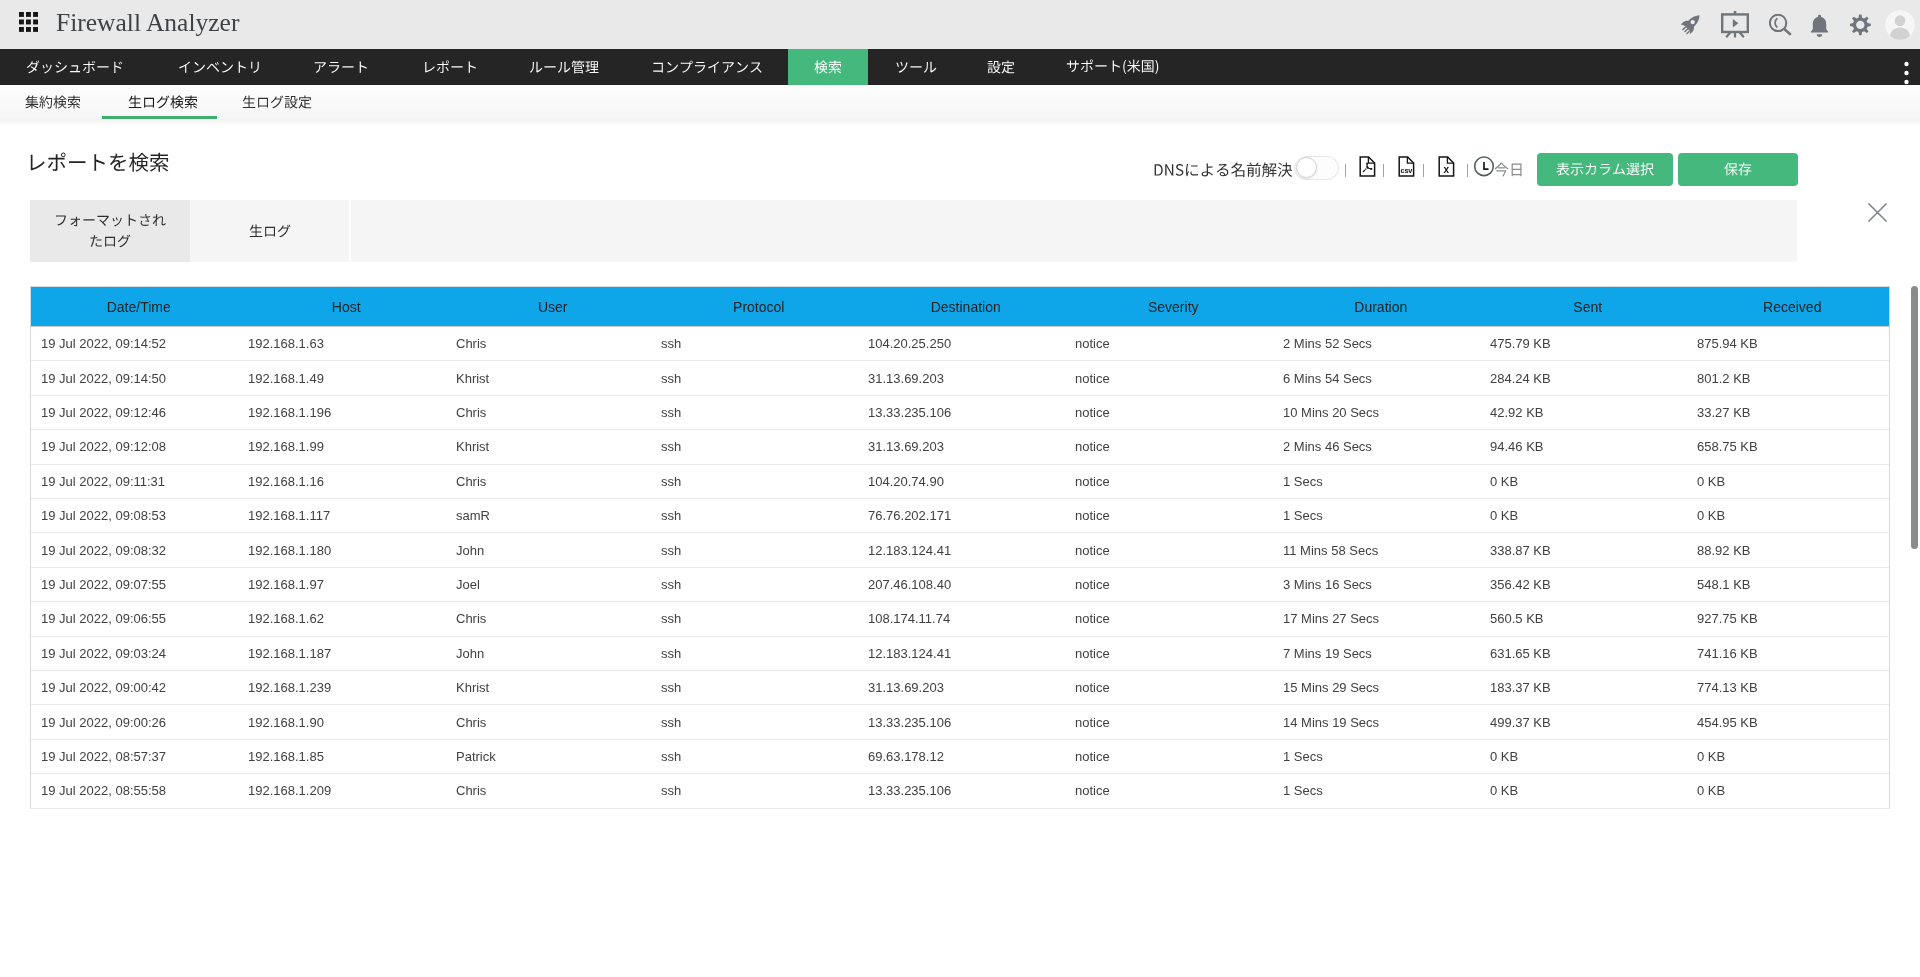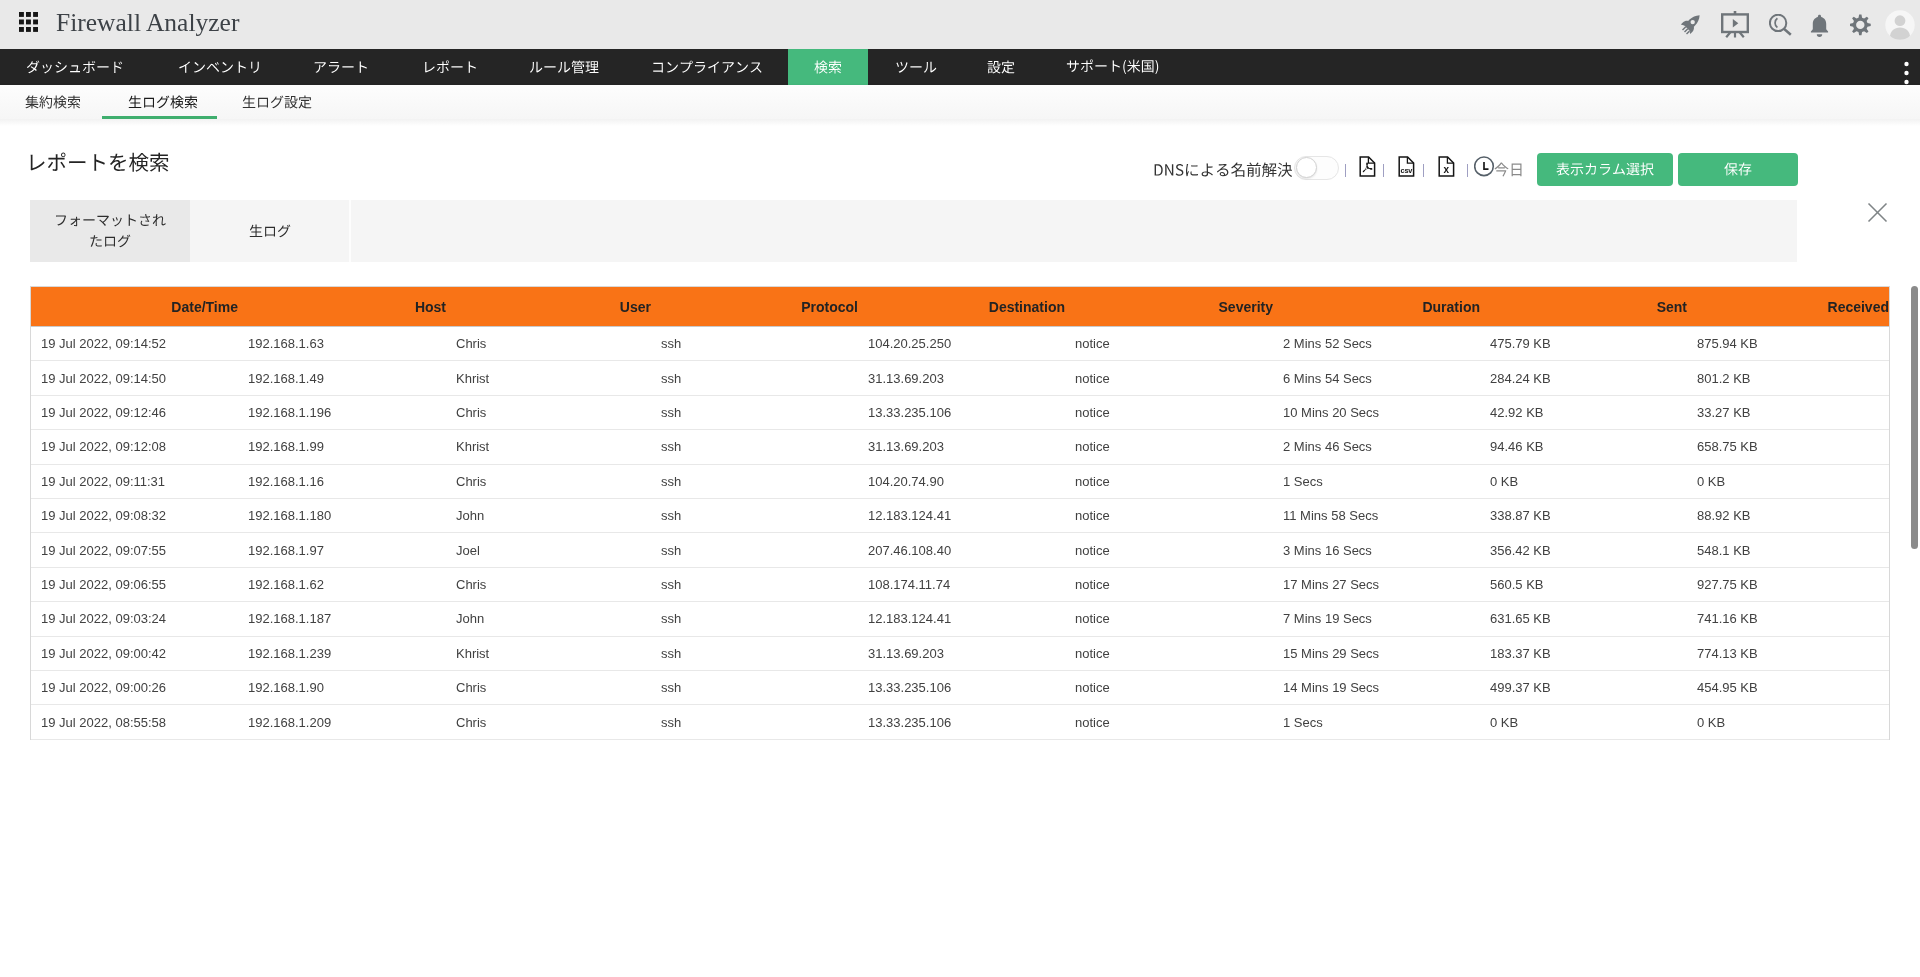--- a/index.html
+++ b/index.html
@@ -1,18 +1,18 @@
 <!DOCTYPE html>
 <html><head><meta charset="utf-8"><style>
 html,body{margin:0;padding:0}
 body{width:1920px;height:977px;overflow:hidden;position:relative;background:#fff;
  font-family:"Liberation Sans",sans-serif;-webkit-font-smoothing:antialiased}
 .abs{position:absolute}
 table.grid{border-collapse:collapse;table-layout:fixed;width:1858px;font-size:13px;color:#414141}
-table.grid th{height:39px;background:#f97316;text-align:right;font-weight:bold;color:#232323;
+table.grid th{height:39px;background:#0ea5e9;text-align:center;font-weight:normal;color:#232323;
  padding:0 0 0 8.5px;border-bottom:1px solid #c9c9c9;font-size:14px}
 table.grid td{height:33.42px;padding:0 0 0 10px;border-bottom:1px solid #e8e8e8;background:#fff}
 </style></head><body>
 
 <div class="abs" style="left:0;top:0;width:1920px;height:49px;background:#e9e9e9"></div>
 <svg class="abs" style="left:19px;top:12px" width="20" height="20" viewBox="0 0 20 20">
     <rect x="0.0" y="0.0" width="4.9" height="4.9" fill="#161616"></rect>
     <rect x="7.0" y="0.0" width="4.9" height="4.9" fill="#161616"></rect>
     <rect x="14.1" y="0.0" width="4.9" height="4.9" fill="#161616"></rect>
     <rect x="0.0" y="7.5" width="4.9" height="4.9" fill="#161616"></rect>
@@ -247,20 +247,31 @@
           <td>192.168.1.16</td>
           <td>Chris</td>
           <td>ssh</td>
           <td>104.20.74.90</td>
           <td>notice</td>
           <td>1 Secs</td>
           <td>0 KB</td>
           <td>0 KB</td>
         </tr>
         <tr>
+          <td>19 Jul 2022, 09:08:53</td>
+          <td>192.168.1.117</td>
+          <td>samR</td>
+          <td>ssh</td>
+          <td>76.76.202.171</td>
+          <td>notice</td>
+          <td>1 Secs</td>
+          <td>0 KB</td>
+          <td>0 KB</td>
+        </tr>
+        <tr>
           <td>19 Jul 2022, 09:08:32</td>
           <td>192.168.1.180</td>
           <td>John</td>
           <td>ssh</td>
           <td>12.183.124.41</td>
           <td>notice</td>
           <td>11 Mins 58 Secs</td>
           <td>338.87 KB</td>
           <td>88.92 KB</td>
         </tr>
@@ -311,20 +322,31 @@
         <tr>
           <td>19 Jul 2022, 09:00:26</td>
           <td>192.168.1.90</td>
           <td>Chris</td>
           <td>ssh</td>
           <td>13.33.235.106</td>
           <td>notice</td>
           <td>14 Mins 19 Secs</td>
           <td>499.37 KB</td>
           <td>454.95 KB</td>
+        </tr>
+        <tr>
+          <td>19 Jul 2022, 08:57:37</td>
+          <td>192.168.1.85</td>
+          <td>Patrick</td>
+          <td>ssh</td>
+          <td>69.63.178.12</td>
+          <td>notice</td>
+          <td>1 Secs</td>
+          <td>0 KB</td>
+          <td>0 KB</td>
         </tr>
         <tr>
           <td>19 Jul 2022, 08:55:58</td>
           <td>192.168.1.209</td>
           <td>Chris</td>
           <td>ssh</td>
           <td>13.33.235.106</td>
           <td>notice</td>
           <td>1 Secs</td>
           <td>0 KB</td>

